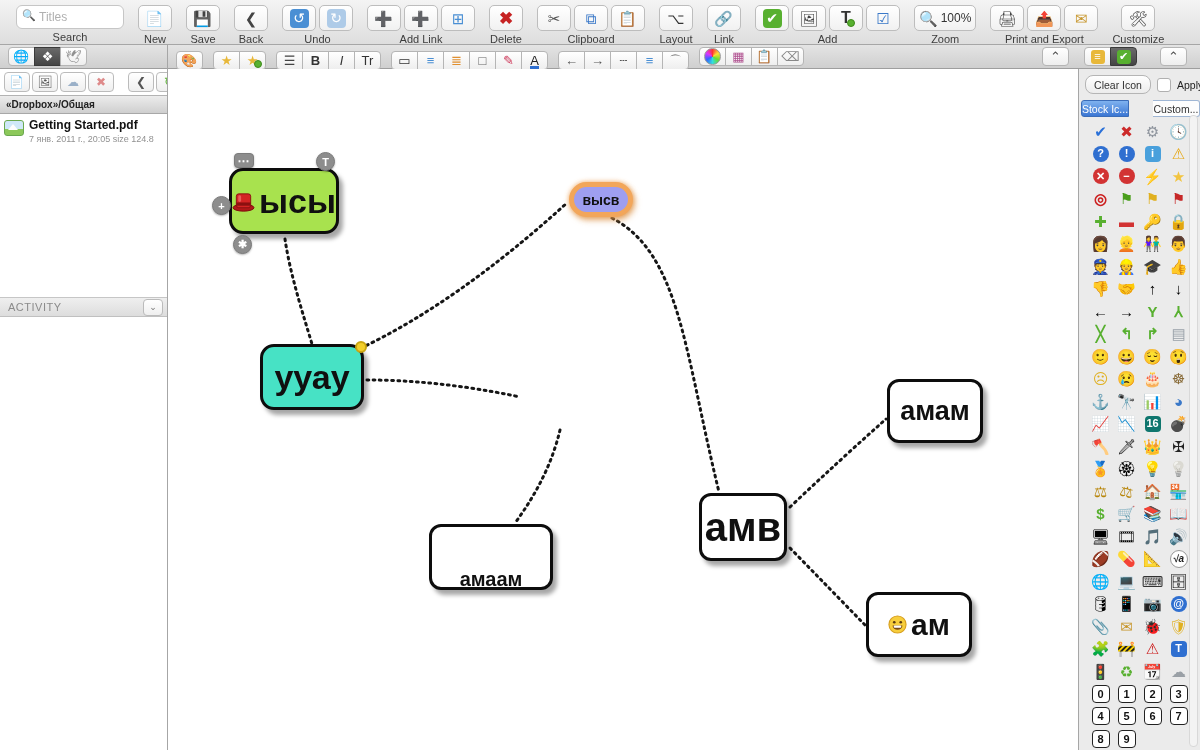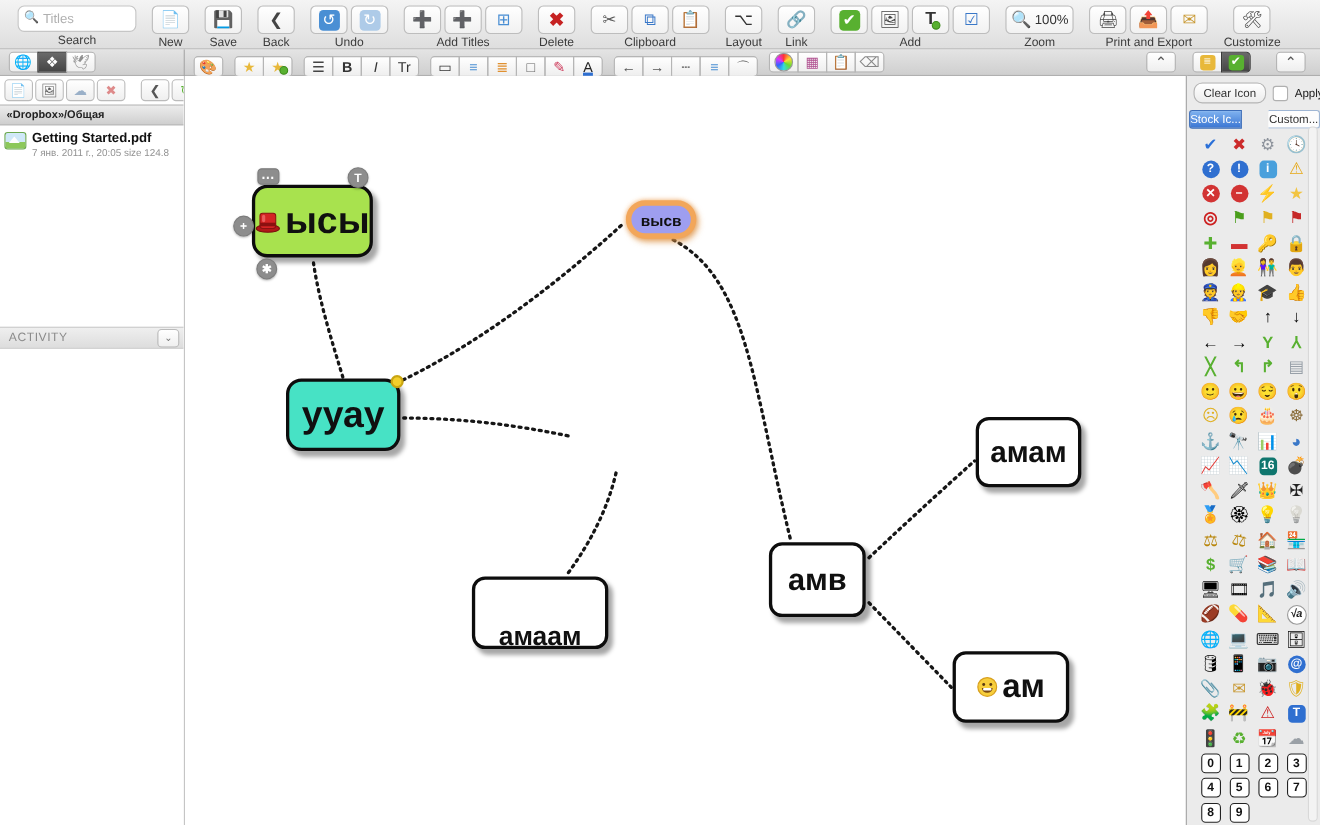--- a/index.html
+++ b/index.html
@@ -166,21 +166,21 @@
           <div class="tb-btn">
             <span class="tb-ic" style="color: rgb(88, 176, 48);">➕</span>
           </div>
           <div class="tb-btn">
             <span class="tb-ic" style="color: rgb(88, 176, 48);">➕</span>
           </div>
           <div class="tb-btn">
             <span class="tb-ic" style="color: rgb(74, 143, 212);">⊞</span>
           </div>
         </div>
-        <div class="tb-lbl">Add Titles</div>
+        <div class="tb-lbl">Add Link</div>
       </div>
       <div class="tb-group">
         <div class="tb-row">
           <div class="tb-btn">
             <span class="tb-ic" style="color: rgb(198, 34, 34); font-size: 17px; font-weight: bold;">✖</span>
           </div>
         </div>
         <div class="tb-lbl">Delete</div>
       </div>
       <div class="tb-group">
@@ -429,24 +429,24 @@
       <span class="handle h-round" style="left: 1px; top: 64px;">✱</span>
     </div>
     <div class="node pill" style="left: 401px; top: 113px; width: 64px; height: 35px; background: rgb(158, 158, 240); border-radius: 17.5px; border-color: rgb(242, 166, 90);">
       <span class="nlabel" style="font-size: 14px;">высв</span>
     </div>
     <div class="node" style="left: 92px; top: 275px; width: 104px; height: 66px; background: rgb(71, 226, 197); border-radius: 14px;">
       <span class="nlabel" style="font-size: 34px;">ууау</span>
       <span class="ydot" style="right: -6px; top: -6px;"></span>
     </div>
     <div class="node" style="left: 261px; top: 455px; width: 124px; height: 66px; background: rgb(255, 255, 255); border-radius: 12px;">
-      <span class="nlabel" style="font-size: 24px; margin-top: 43px;">амаам</span>
+      <span class="nlabel" style="font-size: 20px; margin-top: 43px;">амаам</span>
     </div>
     <div class="node" style="left: 531px; top: 424px; width: 88px; height: 68px; background: rgb(255, 255, 255); border-radius: 12px;">
-      <span class="nlabel" style="font-size: 28px;">амв</span>
+      <span class="nlabel" style="font-size: 40px;">амв</span>
     </div>
     <div class="node" style="left: 719px; top: 310px; width: 96px; height: 64px; background: rgb(255, 255, 255); border-radius: 12px;">
       <span class="nlabel" style="font-size: 27px;">амам</span>
     </div>
     <div class="node" style="left: 698px; top: 523px; width: 106px; height: 65px; background: rgb(255, 255, 255); border-radius: 12px;">
       <svg width="19" height="19" viewBox="0 0 20 20">
         <circle cx="10" cy="10" r="9" fill="#f7ce3c" stroke="#d8a01f" stroke-width="1.2"></circle>
         <circle cx="6.6" cy="7.6" r="1.4" fill="#5a3a10"></circle>
         <circle cx="13.4" cy="7.6" r="1.4" fill="#5a3a10"></circle>
         <path d="M4.8,11 a5.2,4.6 0 0 0 10.4,0 z" fill="#7a4a12"></path>

